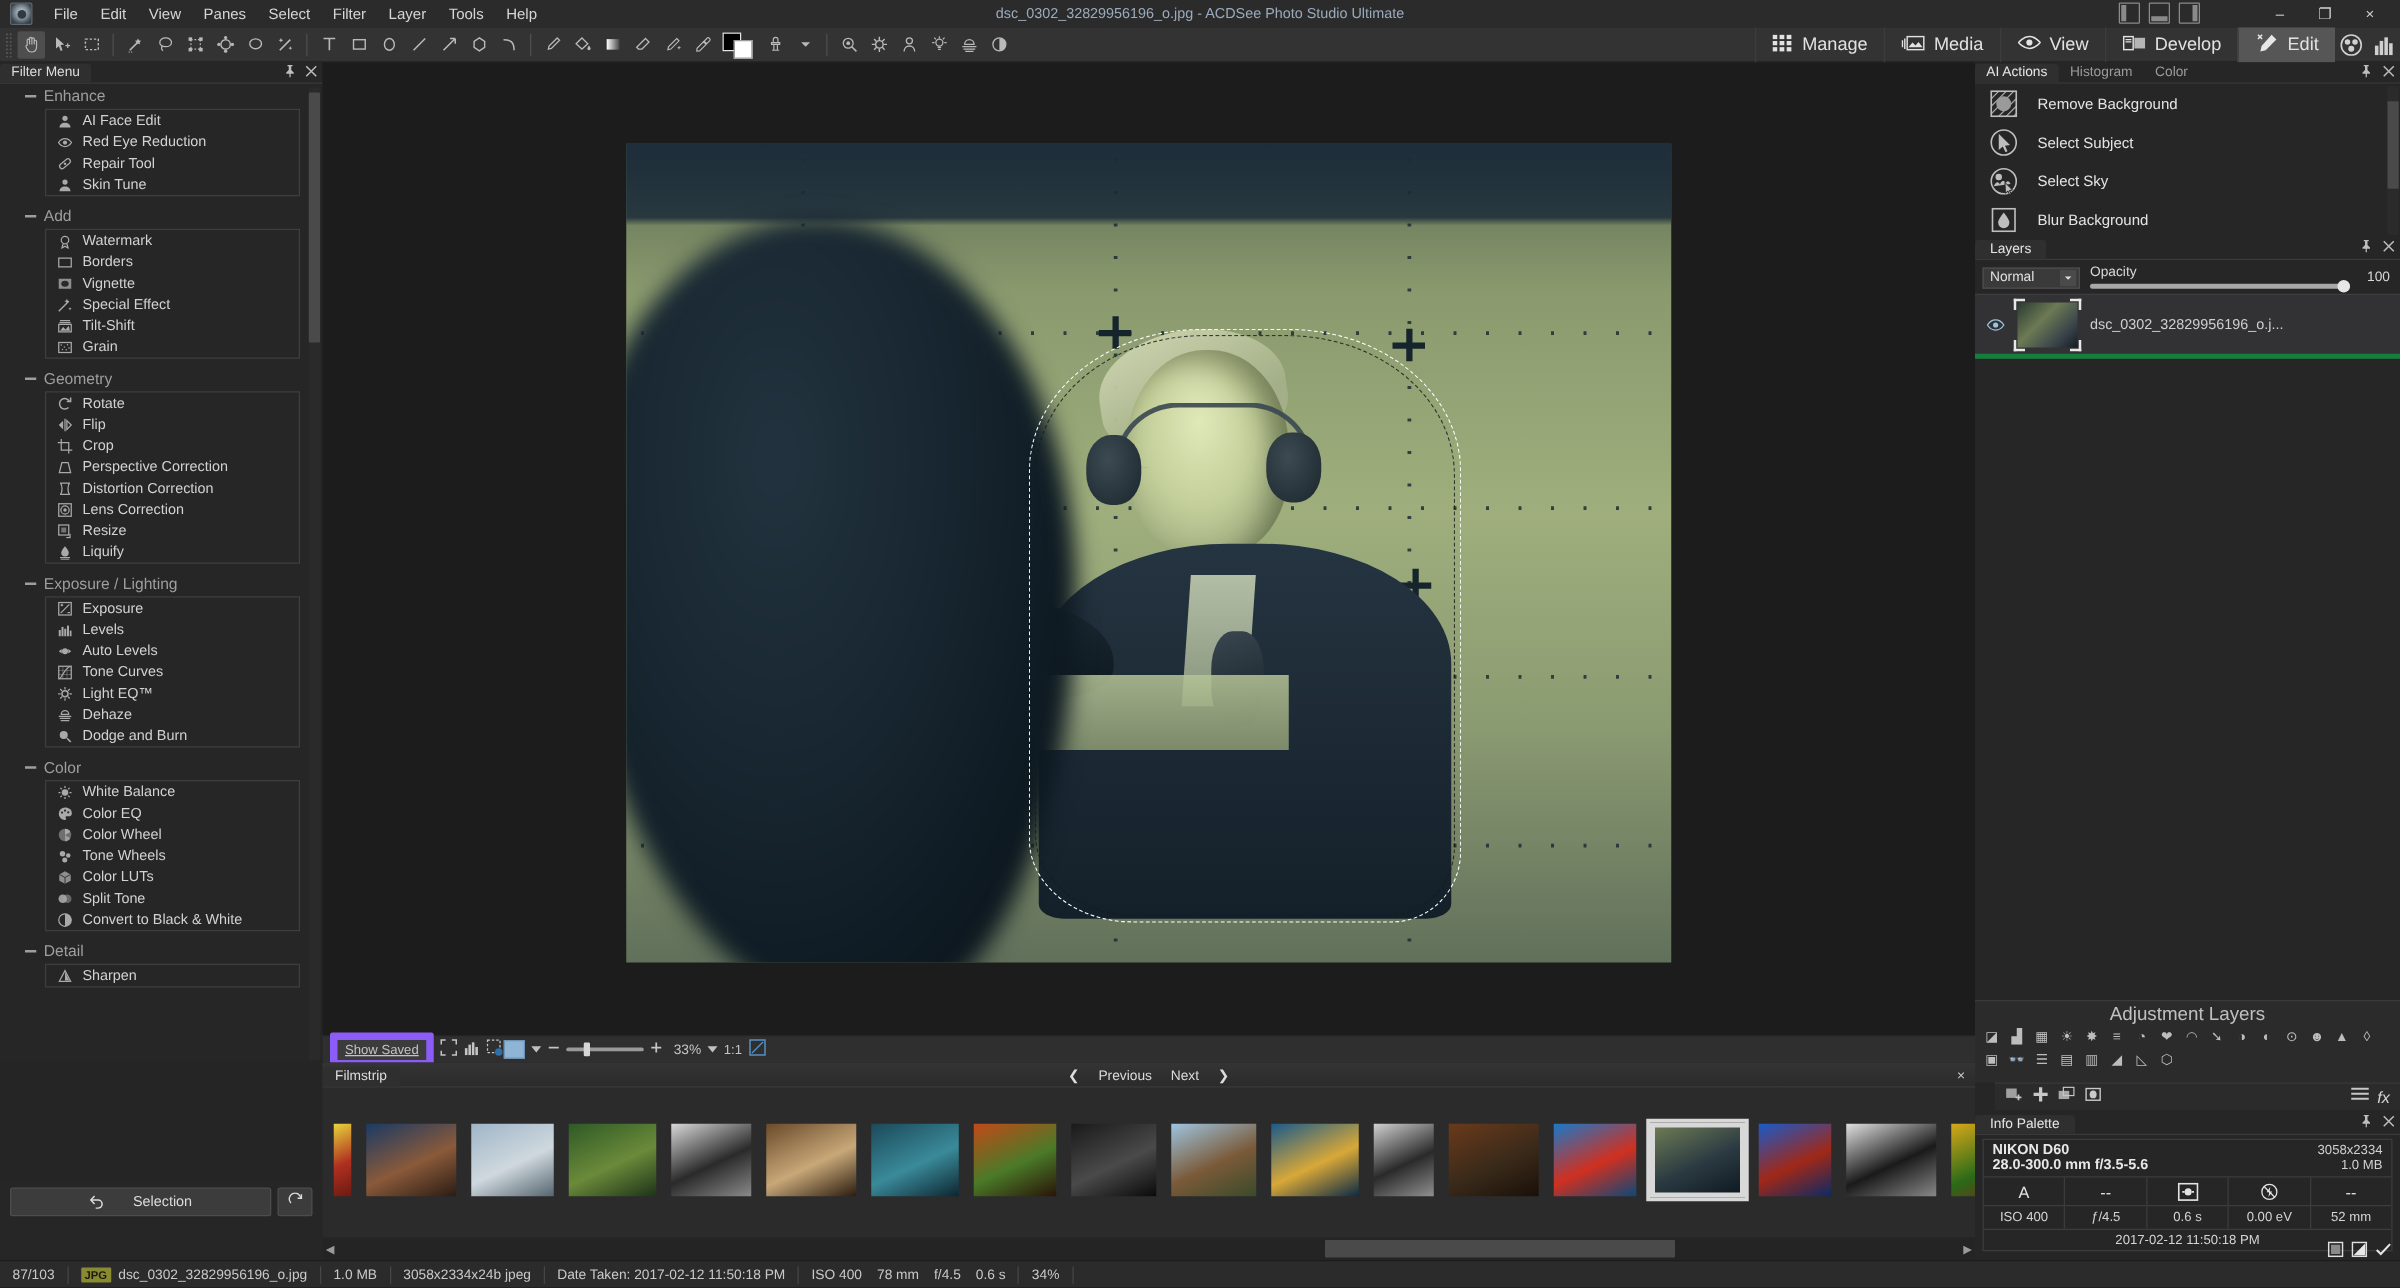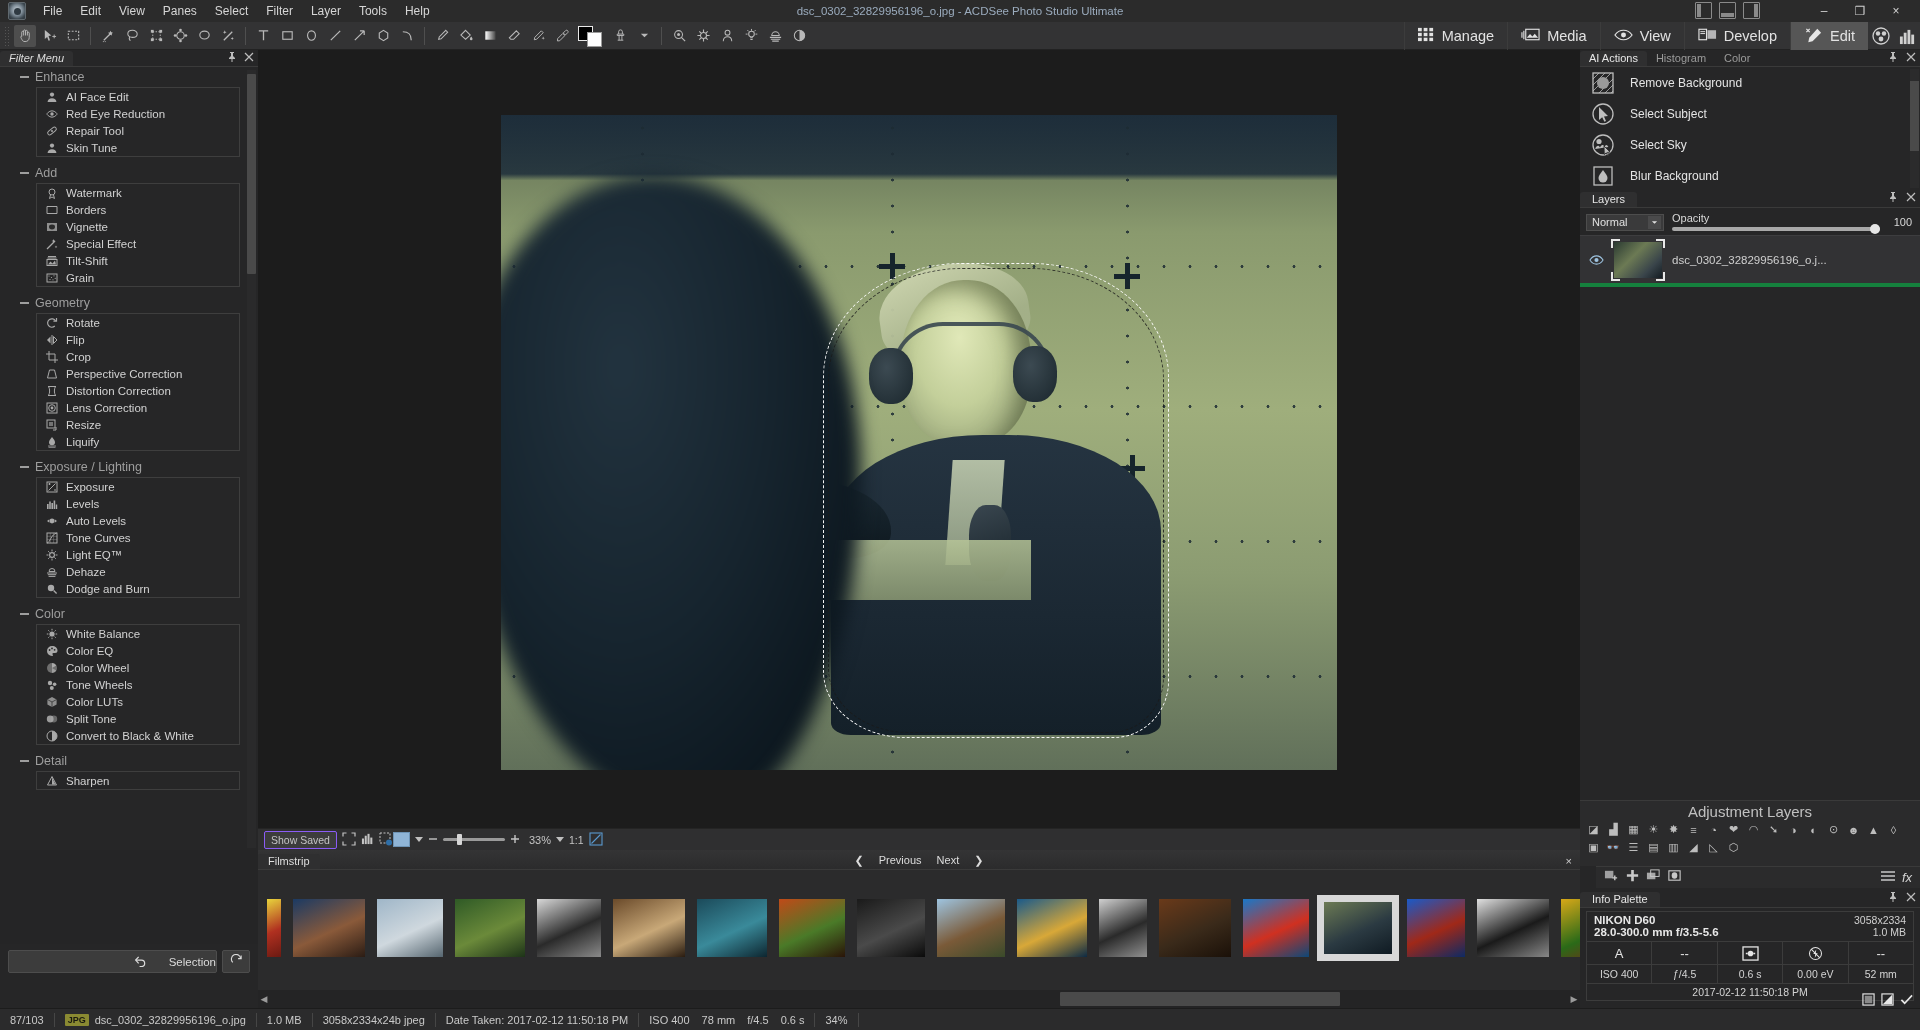--- a/index.html
+++ b/index.html
@@ -82,21 +82,20 @@
   .mode-icons{display:flex;align-items:center;}
   .mode-ic{width:26px;height:28px;display:flex;align-items:center;justify-content:center;color:#d0d0d0;}
 
   
   .leftpanel {
     position:absolute; left:0; top:50px; width:258px; bottom:180px; background:#262627;
   }
   .panel-tabrow {
     height:17px; background:#262627; display:flex; align-items:flex-end; position:relative;
     border-bottom:1px solid #3a3a3a;
-    font-style:italic;
   }
   .panel-tab {
     background:#2f2f30; padding:1px 9px 2px 9px; font-size:11px; color:#dcdcdc;
     border-top-left-radius:3px;border-top-right-radius:3px;
   }
   .panel-tools { position:absolute; right:4px; top:2px; display:flex; gap:7px; font-size:11px; color:#bdbdbd; }
   .filter-scroll {
     position:absolute; left:0; right:0; top:17px; bottom:0; overflow:hidden;
   }
   .fgroup-hdr {
@@ -112,21 +111,21 @@
   .lp-thumb{position:absolute;left:0;top:4px;width:9px;height:200px;background:#4a4a4a;border-radius:1px;}
   .lp-arrow{position:absolute;right:2px;width:9px;height:10px;color:#888;font-size:8px;text-align:center;line-height:10px;}
 
   
   .leftbottom { position:absolute; left:0; bottom:22px; width:258px; height:64px; background:#262627; }
   .sel-row{display:flex;align-items:center;gap:5px;padding:6px 8px 0 8px;}
   .btn {
     background:#3c3c3c;border:1px solid #4d4d4d;color:#dcdcdc;font-size:11.5px;
     display:flex;align-items:center;justify-content:center;border-radius:2px;height:22px;
   }
-  .sel-btn{flex:1;height:23px;gap:22px;justify-content:flex-end;}
+  .sel-btn{flex:1;height:23px;gap:22px;}
   .reset-btn{width:28px;height:23px;}
   .action-row{display:flex;align-items:center;gap:7px;padding:7px 8px 0 8px;}
   .save-btn{width:56px;height:24px;}
   .done-group{display:flex;gap:3px;}
   .nav-btn{width:28px;height:24px;}
   .done-btn{width:60px;height:24px;}
   .cancel-btn{width:62px;height:24px;margin-left:36px;}
 
   
   .canvas-area { position:absolute; left:258px; top:50px; right:340px; bottom:180px; background:#1c1c1c; }
@@ -193,21 +192,21 @@
     border-radius:40% 40% 16% 24% / 24% 24% 12% 14%;
     border:1.3px dashed #1a1a1a; opacity:.8; pointer-events:none;
   }
 
   
   .canvas-bottombar {
     position:absolute;left:0;right:0;bottom:0;height:22px;background:#2f2f30;
     display:flex;align-items:center;border-top:1px solid #242424;font-size:11px;color:#c4c4c4;
   }
   .cbb-left{display:flex;align-items:center;gap:5px;padding-left:6px;}
-  .showsaved{background:#3c3c3c;border:1px solid #8b5cf6;padding:2px 6px;border-radius:2px;font-size:10.5px;}
+  .showsaved{background:#3c3c3c;border:6px solid #8b5cf6;padding:2px 6px;border-radius:2px;font-size:10.5px;text-decoration:underline;}
   .cbb-hint{flex:1;text-align:center;font-size:11px;color:#c9c9c9;}
   .cbb-right{display:flex;align-items:center;gap:5px;padding-right:8px;}
   .zoomsel{width:17px;height:15px;background:#8fb4d6;border:1px solid #6d93b5;}
   .caret{width:0;height:0;border-left:4px solid transparent;border-right:4px solid transparent;border-top:5px solid #c0c0c0;}
   .slider{width:62px;height:3px;background:#9a9a9a;position:relative;border-radius:2px;}
   .slider .knob{position:absolute;left:14px;top:-4px;width:5px;height:11px;background:#d6d6d6;border-radius:1px;}
   .zoomval{font-size:11px;min-width:26px;text-align:right;}
   .onetoone{font-size:10.5px;}
 
   

